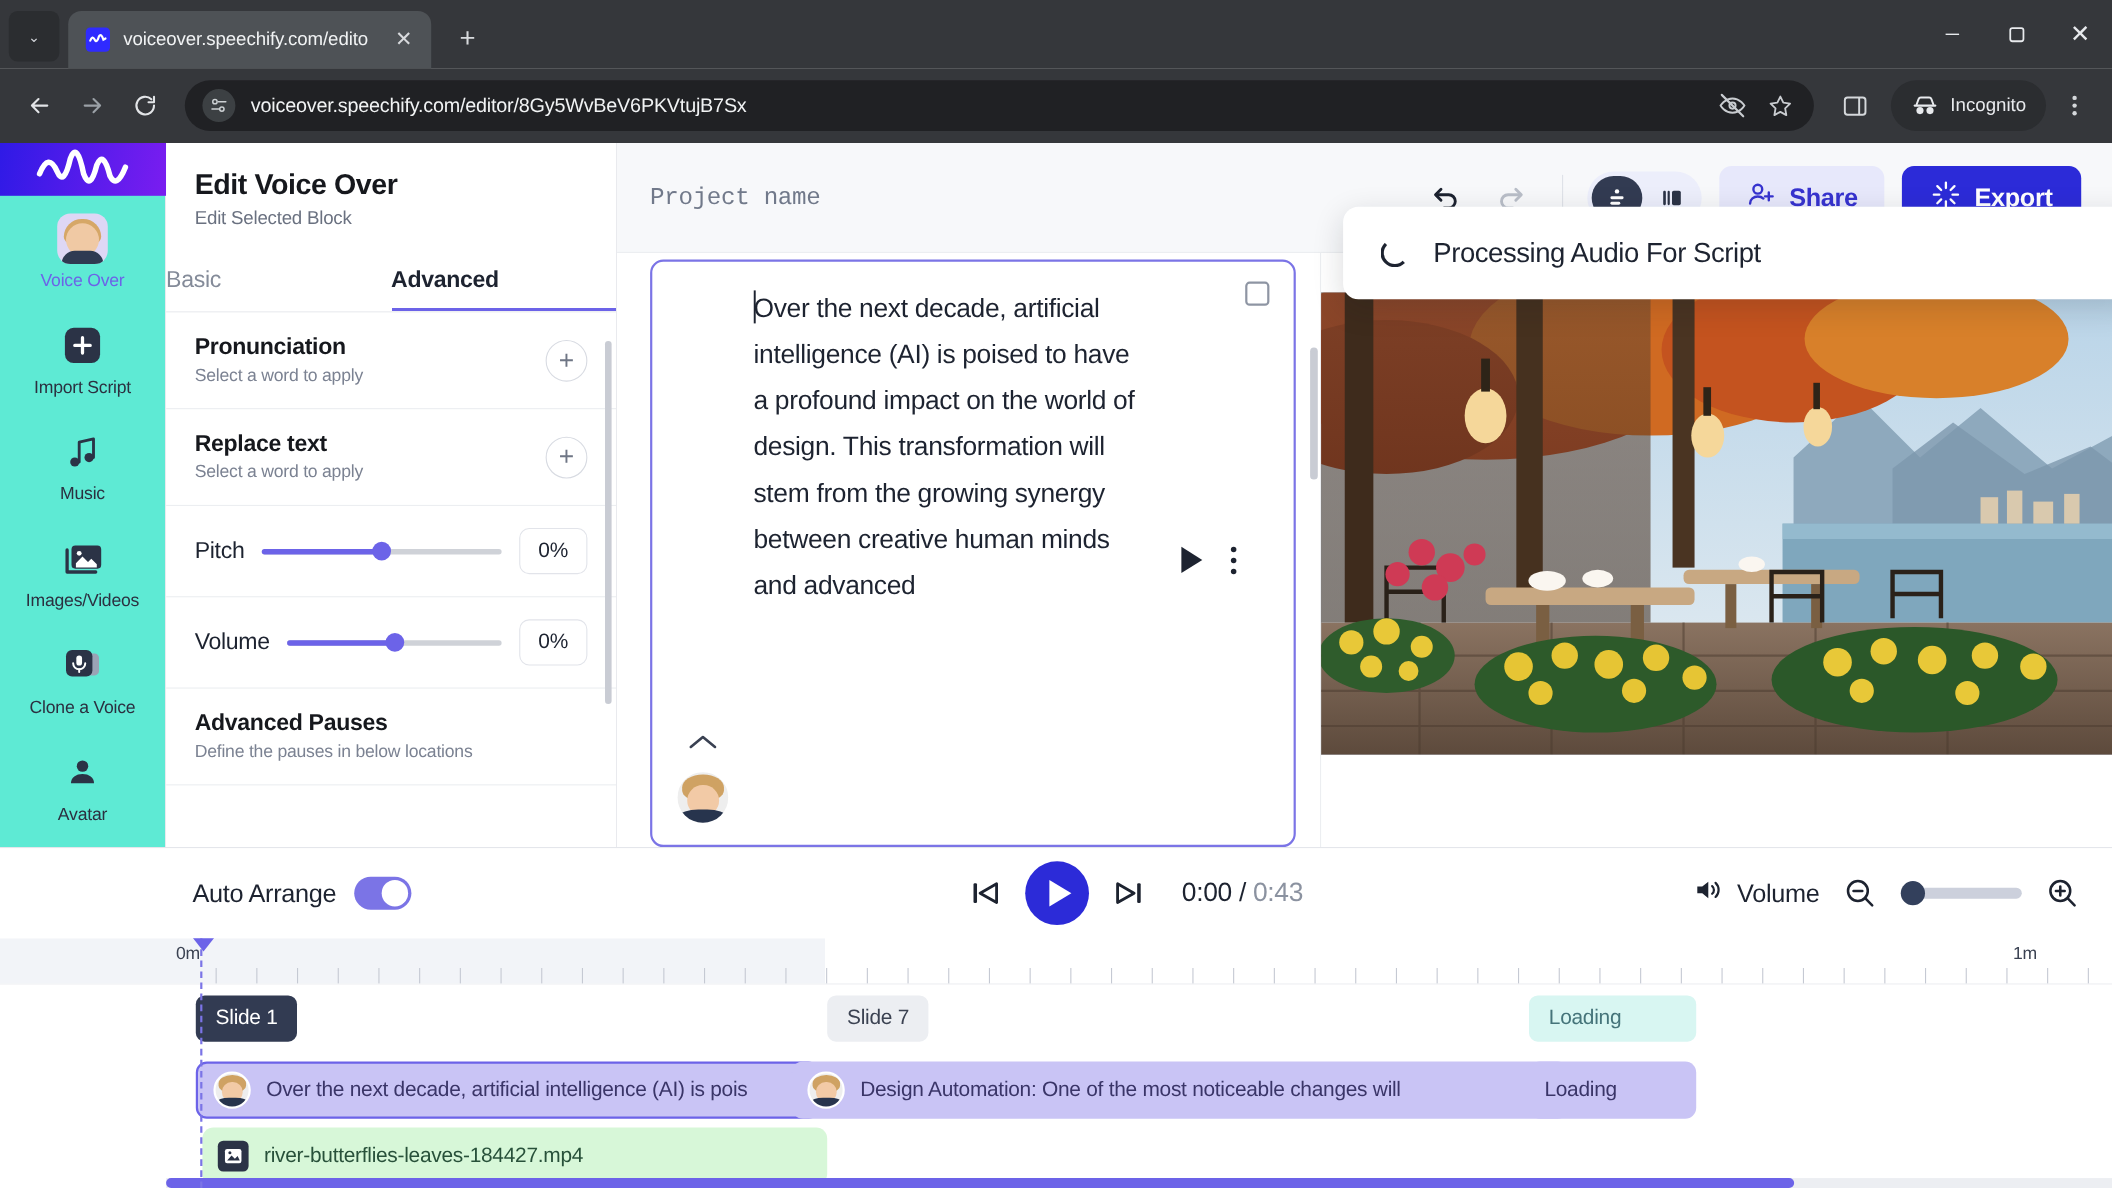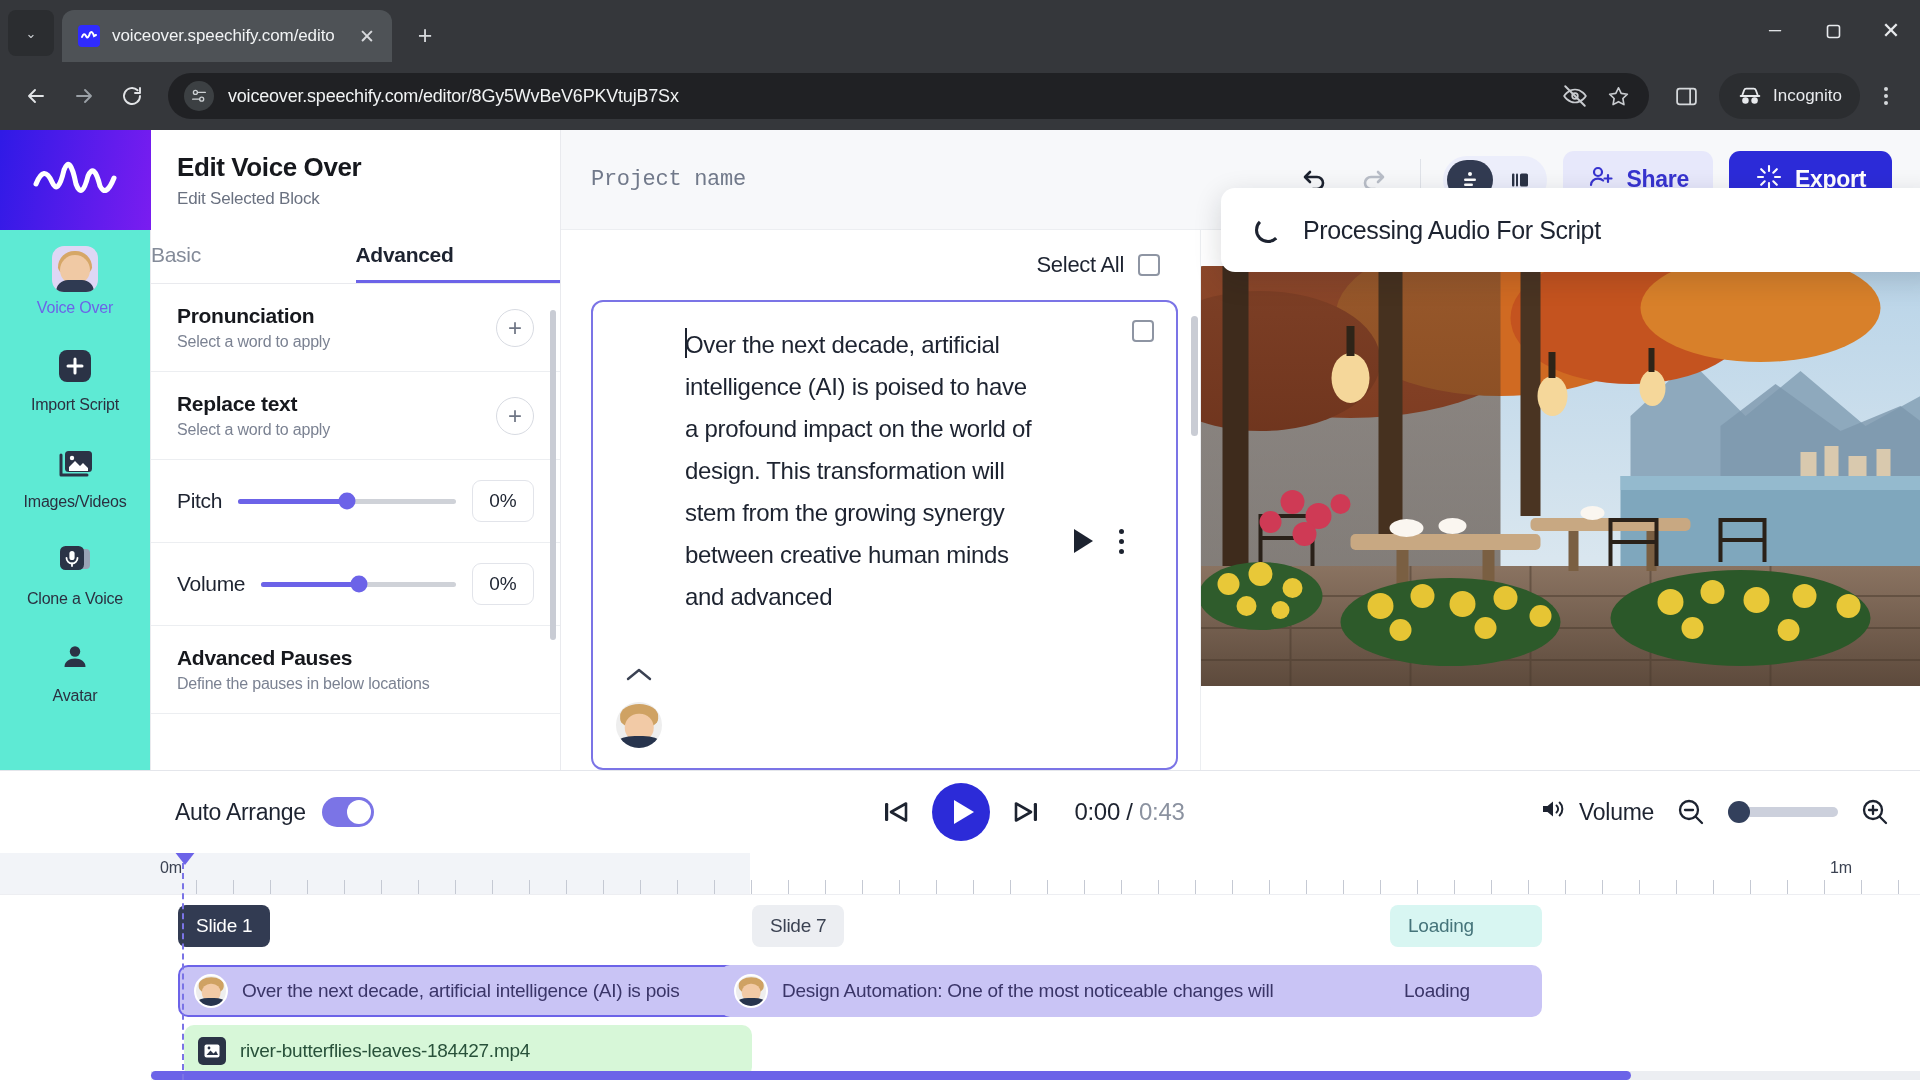--- a/index.html
+++ b/index.html
@@ -345,20 +345,30 @@
       <div class="rail-item">
         <span class="rail-ico">
           <svg width="36" height="36" viewBox="0 0 36 36">
               <rect x="2" y="2" width="32" height="32" rx="8" fill="#2b3346"></rect>
               <path d="M18 11v14M11 18h14" stroke="#fff" stroke-width="3" stroke-linecap="round"></path>
             </svg>
         </span>
         <span class="rail-label">Import Script</span>
       </div>
 
+      <div class="rail-item">
+        <span class="rail-ico">
+          <svg width="30" height="32" viewBox="0 0 30 32">
+              <path d="M12 25V7l13-3v17" stroke="#2b3346" stroke-width="2.6" fill="none" stroke-linecap="round" stroke-linejoin="round"></path>
+              <circle cx="8" cy="25" r="4.2" fill="#2b3346"></circle>
+              <circle cx="21" cy="21" r="4.2" fill="#2b3346"></circle>
+            </svg>
+        </span>
+        <span class="rail-label">Music</span>
+      </div>
 
       <div class="rail-item">
         <span class="rail-ico">
           <svg width="38" height="32" viewBox="0 0 38 32">
               <rect x="9" y="4" width="27" height="21" rx="3.5" fill="#2b3346"></rect>
               <path d="M5 8v20h26" stroke="#2b3346" stroke-width="3" fill="none" stroke-linecap="round" stroke-linejoin="round"></path>
               <path d="M13 20l6-6 5 5 3-3 5 5v3H13z" fill="#fff"></path>
               <circle cx="16" cy="11" r="2.2" fill="#fff"></circle>
             </svg>
         </span>
@@ -502,24 +512,20 @@
                 </svg>
             </span>
             <span>Export</span>
           </div>
         </div>
       </div>
 
       <div class="stage">
 
         <div class="script-col">
-          <div class="selectall">
-            <span>Select All</span>
-            <span class="cbox"></span>
-          </div>
           <div class="script-scroll"></div>
 
           <div class="block">
             <span class="blk-cbox"></span>
             <div class="block-left">
               <span class="chev">
                 <svg width="28" height="18" viewBox="0 0 28 18">
                     <path d="M3 13l11-9 11 9" stroke="#3a4152" stroke-width="2.4" fill="none" stroke-linecap="round" stroke-linejoin="round"></path>
                   </svg>
               </span>

